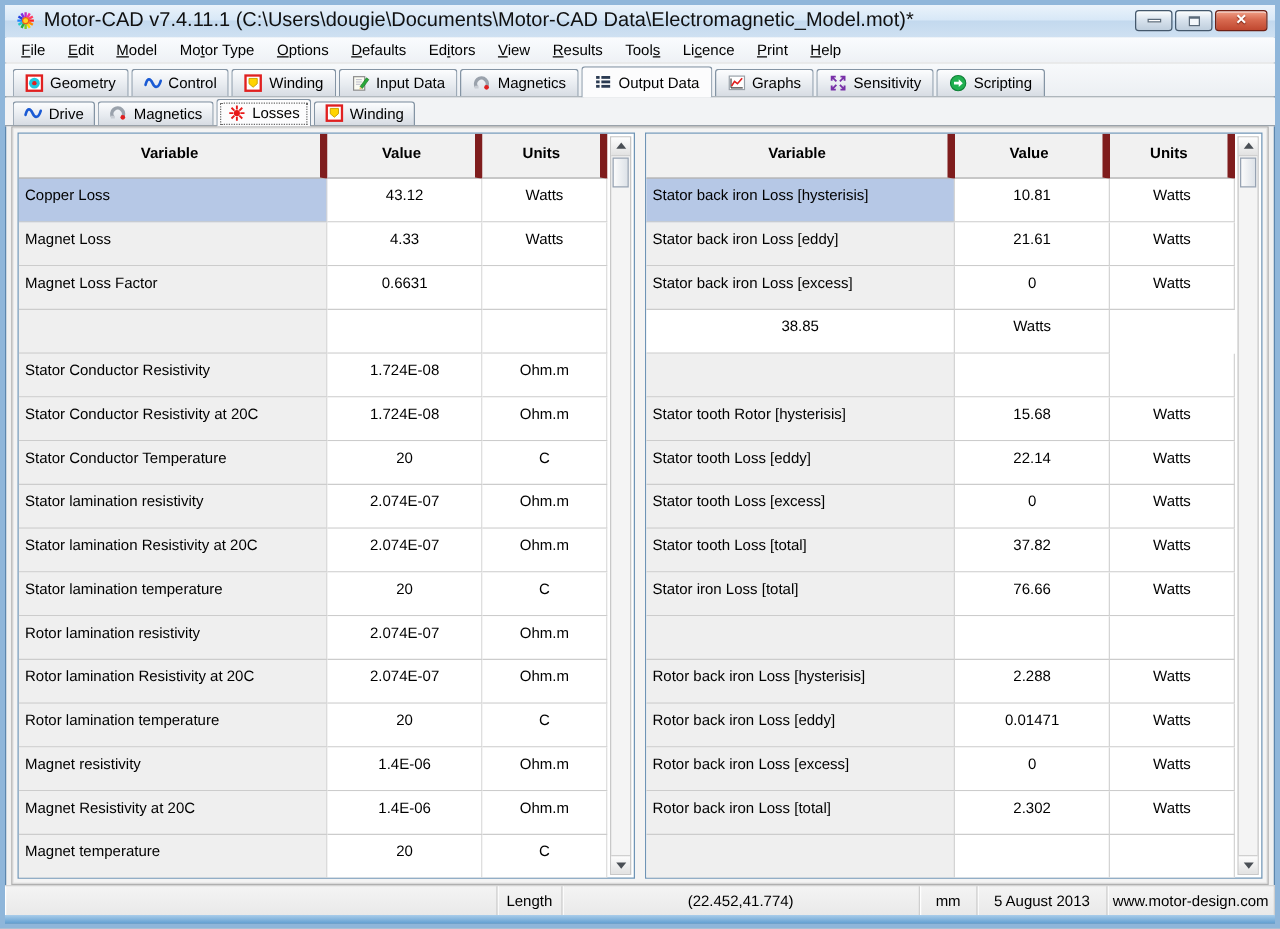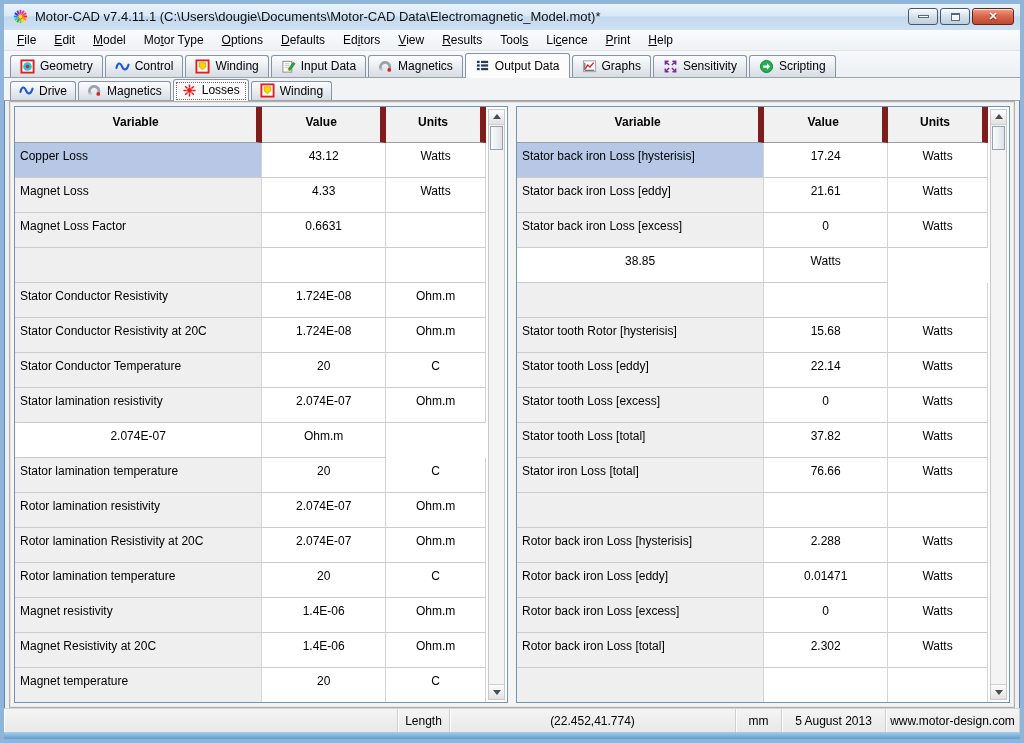--- a/index.html
+++ b/index.html
@@ -3,21 +3,21 @@
 <meta charset="utf-8">
 <style>
   html,body{margin:0;padding:0;background:#9a9a9a;font-family:"Liberation Sans",sans-serif;}
   *{box-sizing:border-box;}
   .window{width:1024px;height:743px;border:4px solid #8fb6da;box-shadow:inset 0 0 0 1px #5c86ad;
     background:#f0f0f0;display:flex;flex-direction:column;overflow:hidden;}
   
   .titlebar{height:26px;display:flex;align-items:center;padding:0 6px 0 8px;
     background:linear-gradient(180deg,#eaf3fb 0%,#d8e8f7 45%,#c3d9ee 50%,#cfe1f2 100%);}
   .titlebar .logo{margin-right:6px;display:flex;}
-  .title-text{font-size:13px;color:#101010;flex:1;white-space:nowrap;overflow:hidden;}
+  .title-text{font-size:16px;color:#101010;flex:1;white-space:nowrap;overflow:hidden;}
   .winbtns{display:flex;align-items:flex-start;}
   .winbtn{width:30px;height:17px;margin-left:2px;border:1px solid #44586c;border-radius:3px;
     background:linear-gradient(#fbfdfe,#d6e1ec 50%,#bfcedd);display:flex;align-items:center;justify-content:center;
     box-shadow:inset 0 1px 0 rgba(255,255,255,.8);cursor:default;}
   .winbtn.close{width:42px;background:linear-gradient(#f0a088,#d86a50 45%,#c04830);border-color:#6e2015;}
   .glyph-min{width:11px;height:3px;background:#fefefe;border:1px solid #5a6a7a;}
   .glyph-max{width:9px;height:8px;border:1px solid #5a6a7a;border-top-width:2px;background:#f4f8fc;}
   .glyph-close{color:#fff;font-size:11px;font-weight:bold;text-shadow:0 1px 1px #701808;line-height:1;}
   
   .menubar{height:21px;display:flex;align-items:center;padding:0 4px;font-size:12px;
@@ -306,20 +306,21 @@
             <div class="cell var">Stator Conductor Temperature</div>
             <div class="cell num">20</div>
             <div class="cell num">C</div>
           </div>
           <div class="grow">
             <div class="cell var">Stator lamination resistivity</div>
             <div class="cell num">2.074E-07</div>
             <div class="cell num">Ohm.m</div>
           </div>
           <div class="grow">
+            <div class="cell var">Stator lamination Resistivity at 20C</div>
             <div class="cell num">2.074E-07</div>
             <div class="cell num">Ohm.m</div>
           </div>
           <div class="grow">
             <div class="cell var">Stator lamination temperature</div>
             <div class="cell num">20</div>
             <div class="cell num">C</div>
           </div>
           <div class="grow">
             <div class="cell var">Rotor lamination resistivity</div>
@@ -365,21 +366,21 @@
     </div>
     <div class="panel">
       <div class="grid">
           <div class="grow">
             <div class="hcell">Variable</div>
             <div class="hcell">Value</div>
             <div class="hcell">Units</div>
           </div>
           <div class="grow">
             <div class="cell var hl">Stator back iron Loss [hysterisis]</div>
-            <div class="cell num">17.24</div>
+            <div class="cell num">10.81</div>
             <div class="cell num">Watts</div>
           </div>
           <div class="grow">
             <div class="cell var">Stator back iron Loss [eddy]</div>
             <div class="cell num">21.61</div>
             <div class="cell num">Watts</div>
           </div>
           <div class="grow">
             <div class="cell var">Stator back iron Loss [excess]</div>
             <div class="cell num">0</div>

